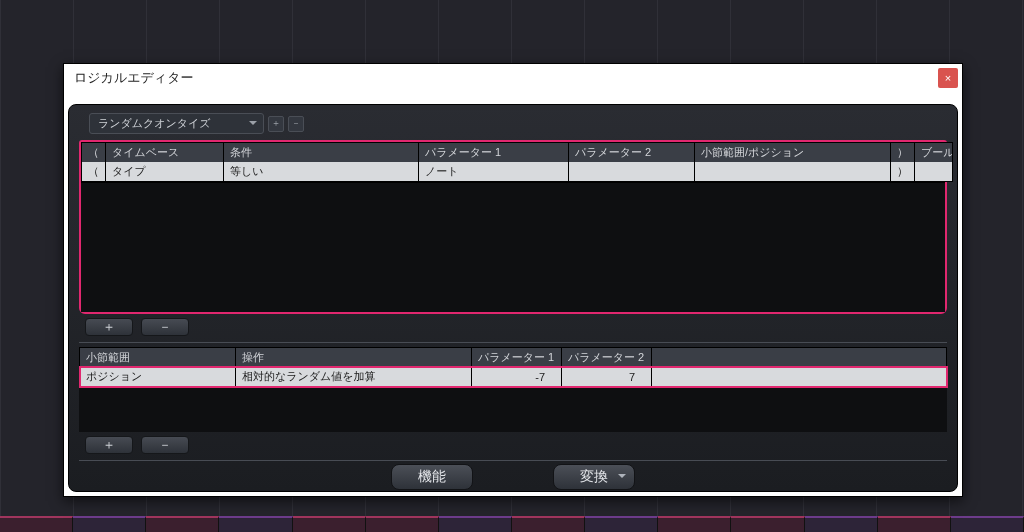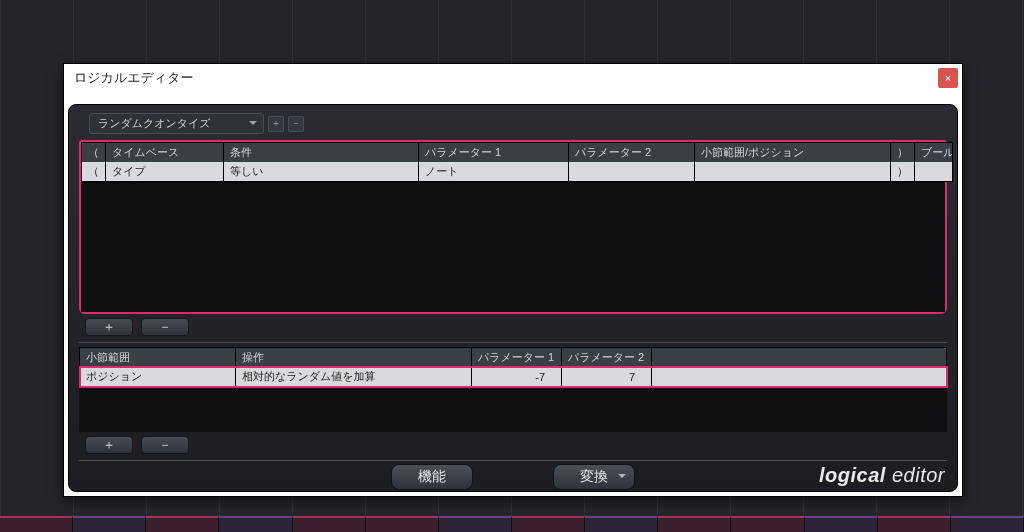--- a/index.html
+++ b/index.html
@@ -237,19 +237,15 @@
     </div>
 
     <div class="divider"></div>
 
 
     <div class="footer">
       <div class="fbtn">機能</div>
       <div class="fbtn dd">変換</div>
     </div>
 
-    <div class="brand">
-      <b>logical</b>
-      <span>editor</span>
-    </div>
 
   </div>
 </div>
 
 </body></html>

